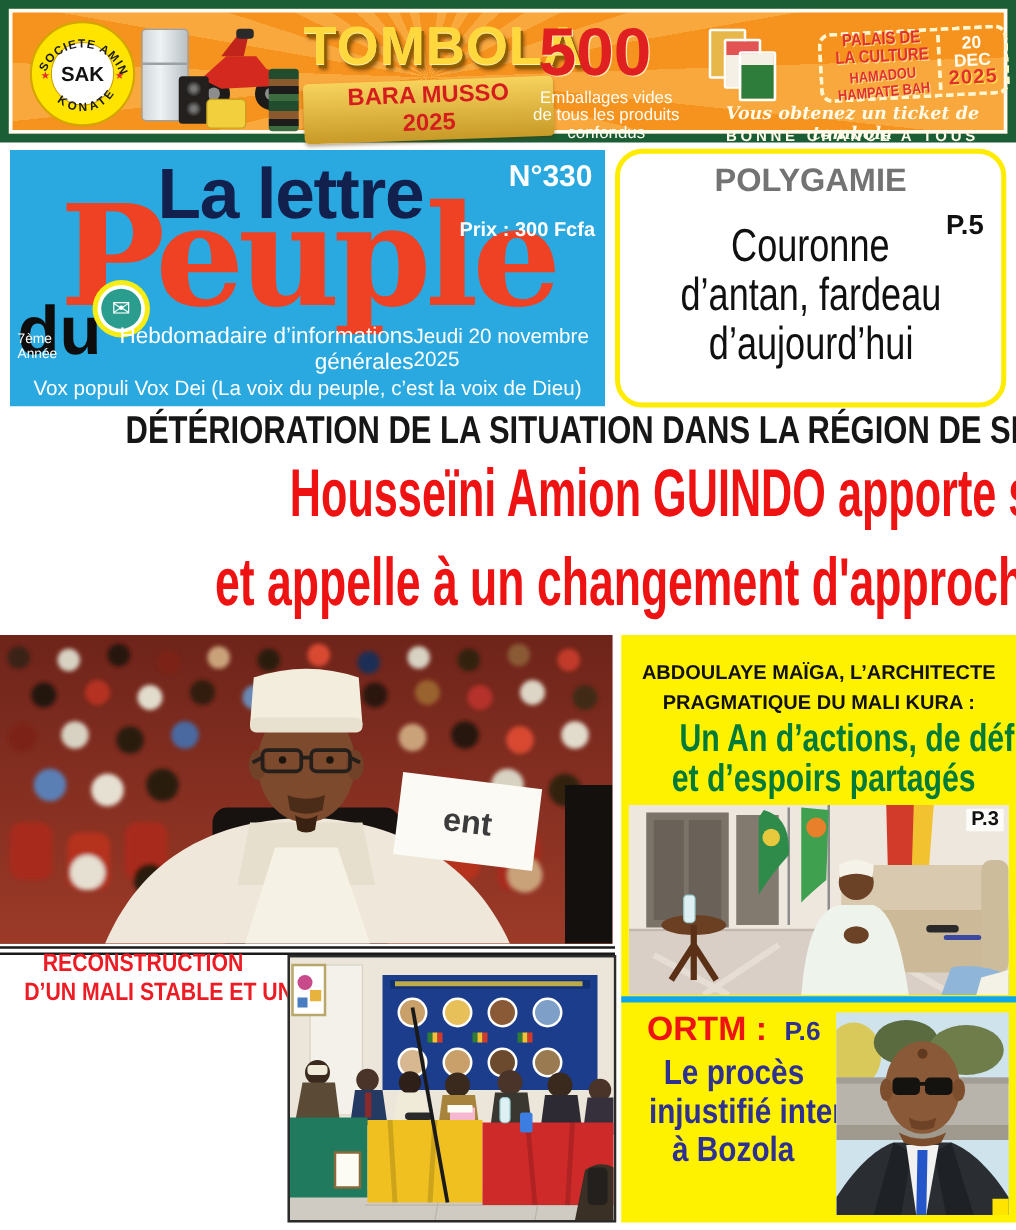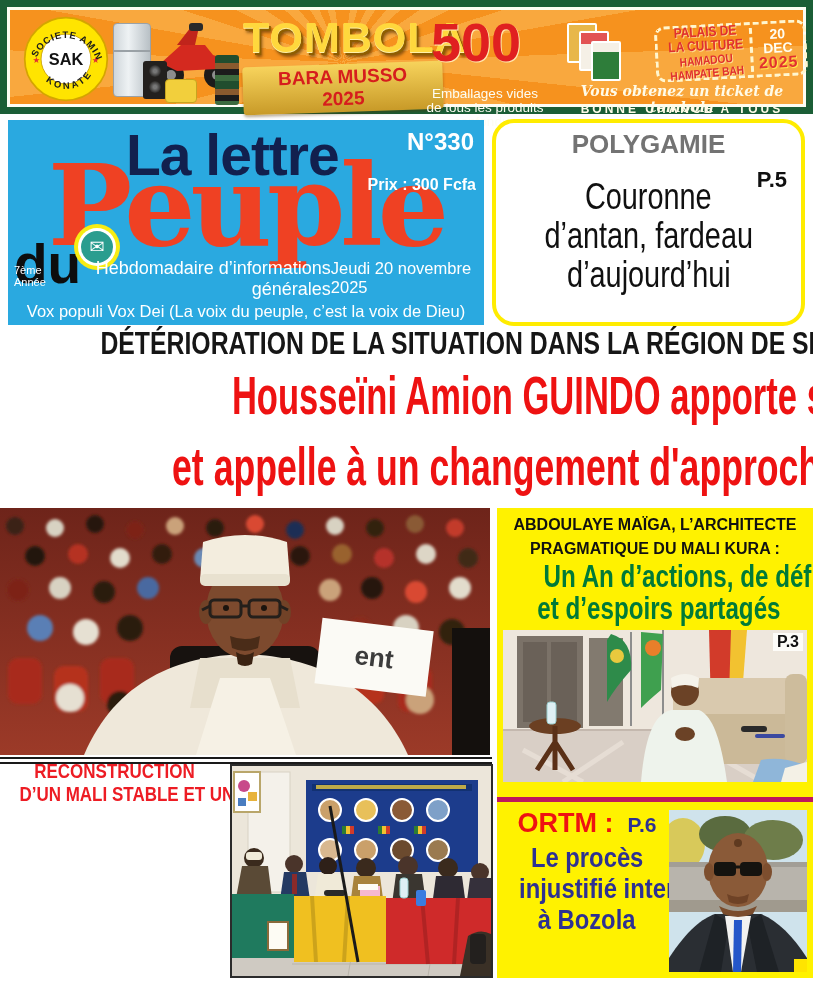--- a/index.html
+++ b/index.html
@@ -21,21 +21,21 @@
   .speaker i{position:absolute;left:6px;width:12px;height:12px;border-radius:50%;background:radial-gradient(#777 20%,#2c2a28 70%);}
   .bag{left:52px;top:62px;width:30px;height:22px;background:#f2cf3c;border-radius:4px;border:1px solid #c7a41f;}
   .stack{left:102px;top:38px;width:24px;height:50px;background:repeating-linear-gradient(180deg,#214d2e 0 8px,#8a5a2e 8px 14px,#1c1c1c 14px 20px,#3c6b3f 20px 26px);border-radius:3px;}
   .tombola{left:236px;top:6px;width:200px;text-align:center;}
   .tombola-word{font-size:43px;font-weight:bold;letter-spacing:1px;color:#ffd83d;
     text-shadow:0 1px 0 #fff0a8,2px 3px 0 #8f5e00,3px 5px 3px rgba(60,35,0,.55);}
   .ribbon{display:inline-block;margin-top:2px;transform:rotate(-2deg);background:linear-gradient(180deg,#f7d35c,#c89a28);
     border-radius:4px;padding:2px 14px;color:#d61d1d;font-weight:bold;font-size:19px;box-shadow:0 2px 3px rgba(80,50,0,.4);}
   .count{left:424px;top:8px;font-size:54px;font-weight:bold;color:#e02020;line-height:1;
     text-shadow:1px 1px 0 #ffe9b0;}
-  .count-desc{left:400px;top:80px;width:156px;color:#fdfdf3;font-size:13.5px;line-height:1.04;text-align:center;}
+  .count-desc{left:400px;top:64px;width:156px;color:#fdfdf3;font-size:13.5px;line-height:1.04;text-align:center;}
   .packets{left:560px;top:12px;width:64px;height:74px;}
   .packet{position:absolute;width:26px;height:36px;border:2px solid #fff;border-radius:2px;}
   .ticket{left:648px;top:16px;width:152px;height:56px;transform:rotate(-3deg);
     border:3px dashed #fff6cf;border-radius:10px;display:flex;align-items:center;box-sizing:border-box;padding:2px 4px;}
   .ticket-left{flex:1;text-align:center;color:#e03030;font-weight:bold;line-height:1.05;
     text-shadow:1px 1px 0 rgba(255,244,180,.7);}
   .tv1{font-size:14px;display:inline-block;transform:scaleX(.85);}
   .tv2{font-size:12px;display:inline-block;transform:scaleX(.85) rotate(-2deg);}
   .ticket-right{width:44px;text-align:center;border-left:3px dashed #fff6cf;padding-left:3px;line-height:1;}
   .td1{color:#fffdf2;font-weight:bold;font-size:14px;}
@@ -76,36 +76,36 @@
   .kicker{left:0;top:328px;width:813px;text-align:center;color:#161616;font-weight:bold;font-size:31px;line-height:1;}
   .lead{left:0;top:360px;width:813px;text-align:center;color:#ee1212;font-weight:bold;}
   .lead-l1{font-size:54px;line-height:70px;display:inline-block;transform:scaleX(.64);transform-origin:center;white-space:nowrap;}
   .lead-l2{font-size:54px;line-height:72px;display:inline-block;transform:scaleX(.66);transform-origin:center;white-space:nowrap;}
   .lead-page{font-size:26px;color:#111;font-weight:bold;vertical-align:baseline;letter-spacing:0;display:inline-block;transform:scaleX(1.3);margin-left:10px;}
 
   
   .main-photo{left:0;top:508px;width:490px;height:247px;overflow:hidden;background:#7a241a;}
   .sep{left:0;top:757px;width:492px;height:3px;border-top:2px solid #1a1a1a;border-bottom:2px solid #1a1a1a;background:#fff;}
 
-  .maiga{left:497px;top:508px;width:316px;height:289px;background:#fff200;box-sizing:border-box;padding:6px 6px 6px 6px;text-align:center;}
+  .maiga{left:497px;top:508px;width:316px;height:289px;background:#fff200;box-sizing:border-box;padding:20px 6px 6px 6px;text-align:center;}
   .maiga-k{color:#111;font-weight:bold;font-size:16px;margin-top:2px;}
   .maiga-k2{color:#111;font-weight:bold;font-size:16px;margin-top:6px;}
   .maiga-title{color:#007a38;font-weight:bold;font-size:31px;line-height:1.04;margin-top:3px;}
   .maiga-photo{position:relative;margin-top:5px;width:304px;height:152px;overflow:hidden;background:#efe8de;}
   .p3{position:absolute;right:4px;top:3px;background:#fdfcf8;color:#111;font-weight:bold;font-size:16px;padding:0 4px;line-height:1.1;}
 
   .diaspora{left:0;top:760px;width:228px;height:220px;text-align:center;}
   .dia-k{color:#ed1c24;font-weight:bold;font-size:20px;line-height:1.15;}
   .dia-title{color:#29abe2;font-weight:bold;font-size:34px;line-height:1.02;margin-top:4px;}
   .dia-page{color:#2e3192;font-weight:bold;font-size:21px;}
   .dl{display:inline-block;transform:scaleX(.8);transform-origin:center;white-space:nowrap;}
 
   .mid-photo{left:230px;top:764px;width:263px;height:214px;overflow:hidden;border:2px solid #2b2b2b;box-sizing:border-box;background:#e9e3d8;}
 
-  .ortm{left:497px;top:797px;width:316px;height:181px;background:#fff200;border-top:5px solid #be185d;box-sizing:border-box;padding:6px 6px;}
+  .ortm{left:497px;top:797px;width:316px;height:181px;background:#fff200;border-top:5px solid #0ea5e9;box-sizing:border-box;padding:6px 6px;}
   .ortm-head{display:flex;justify-content:center;align-items:baseline;gap:14px;}
   .ortm-k{color:#ee1212;font-weight:bold;font-size:27px;}
   .ortm-page{color:#2e3192;font-weight:bold;font-size:21px;}
   .ortm-title{color:#2e3192;font-weight:bold;font-size:28px;line-height:1.1;text-align:center;margin-top:4px;}
   .ortm-photo{position:absolute;right:6px;top:8px;width:138px;height:162px;overflow:hidden;background:#cfe3ec;}
   .ortm-left{width:168px;}
   .ortm-corner{position:absolute;right:0;bottom:0;width:13px;height:13px;background:#ffe400;}
 </style>
 </head>
 <body>

